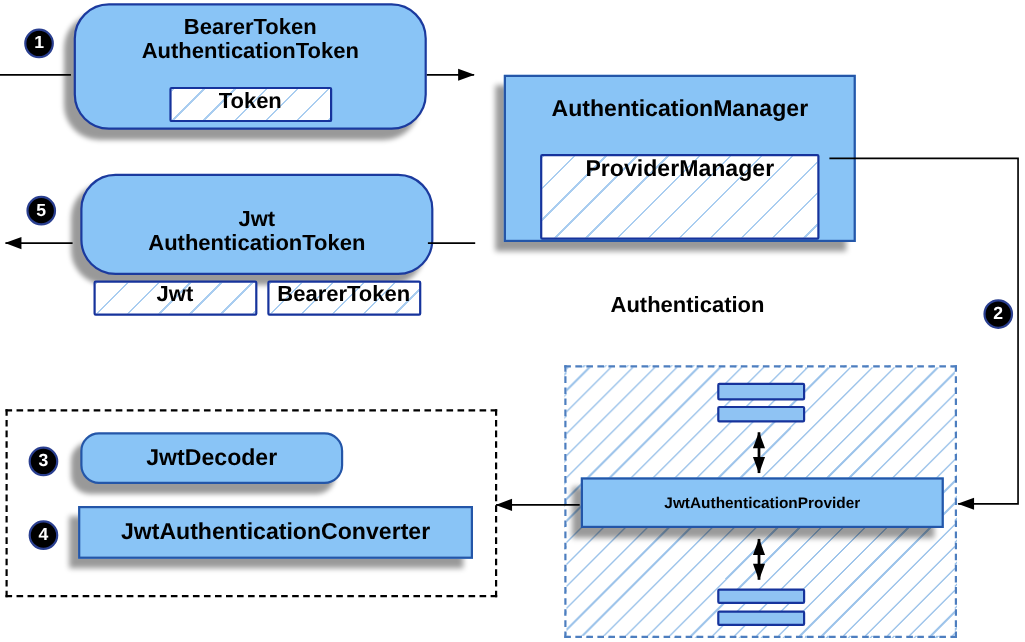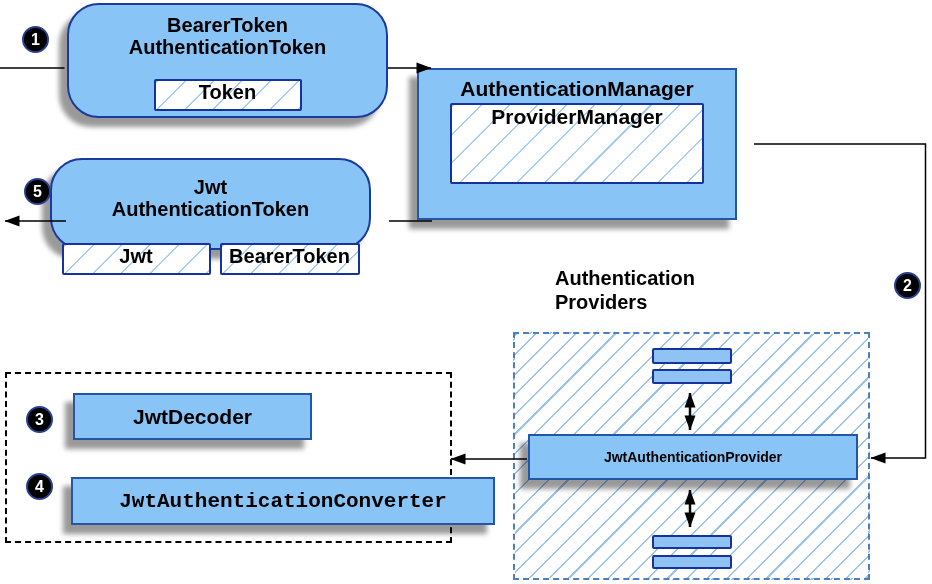--- a/index.html
+++ b/index.html
@@ -83,62 +83,61 @@
   <div class="node rounded shadow" style="left:67px;top:3px;width:321px;height:115px;padding-top:9px;">
     <div class="ntitle">
       <div>BearerToken</div>
       <div>AuthenticationToken</div>
     </div>
     <div class="chip hatch" style="width:148px;height:32px;margin-top:21px;">
       <span>Token</span>
     </div>
   </div>
 
-  <div class="node shadow" style="left:417px;top:68px;width:320px;height:152px;padding-top:8px;">
+  <div class="node shadow" style="left:458px;top:68px;width:320px;height:152px;padding-top:18px;">
     <div class="ntitle" style="font-size:21px;">AuthenticationManager</div>
-    <div class="chip hatch" style="width:254px;height:81px;margin-top:3px;font-size:21px;">
+    <div class="chip hatch" style="width:254px;height:81px;margin-top:30px;font-size:21px;">
       <span>ProviderManager</span>
     </div>
   </div>
 
-  <div class="node rounded shadow" style="left:50px;top:158px;width:321px;height:92px;padding-top:16px;">
+  <div class="node rounded shadow" style="left:73px;top:158px;width:321px;height:92px;padding-top:28px;">
     <div class="ntitle">
       <div>Jwt</div>
       <div>AuthenticationToken</div>
     </div>
     <div style="display:flex;gap:9px;margin-top:23px;">
       <div class="chip hatch" style="width:149px;height:32px;">
         <span>Jwt</span>
       </div>
       <div class="chip hatch" style="width:140px;height:32px;">
         <span>BearerToken</span>
       </div>
     </div>
   </div>
 
   <div class="grouplabel" style="left:555px;top:266px;width:270px;">
     <div>Authentication</div>
-    <div>Providers</div>
   </div>
 
   <div class="dashed-blue" style="left:513px;top:332px;width:357px;height:248px;"></div>
 
   <div class="bar" style="left:652px;top:348px;width:80px;height:16px;"></div>
   <div class="bar" style="left:652px;top:369px;width:80px;height:15px;"></div>
 
   <div class="node single shadow" style="left:528px;top:434px;width:330px;height:46px;font-size:14px;">
     <span>JwtAuthenticationProvider</span>
   </div>
 
   <div class="bar" style="left:652px;top:535px;width:80px;height:14px;"></div>
   <div class="bar" style="left:652px;top:555px;width:80px;height:14px;"></div>
 
   <div class="dashed-black" style="left:5px;top:372px;width:447px;height:171px;"></div>
 
-  <div class="node single shadow" style="left:73px;top:393px;width:239px;height:47px;font-size:21px;">
+  <div class="node single shadow" style="left:73px;top:393px;width:239px;height:47px;font-size:21px;border-radius:17px;">
     <span>JwtDecoder</span>
   </div>
 
-  <div class="node single shadow" style="left:71px;top:477px;width:424px;height:48px;font-size:21px;font-family:Liberation Mono, monospace;">
+  <div class="node single shadow" style="left:71px;top:460px;width:359px;height:48px;font-size:21px;">
     <span>JwtAuthenticationConverter</span>
   </div>
 
 </div>
 
 </body></html>

